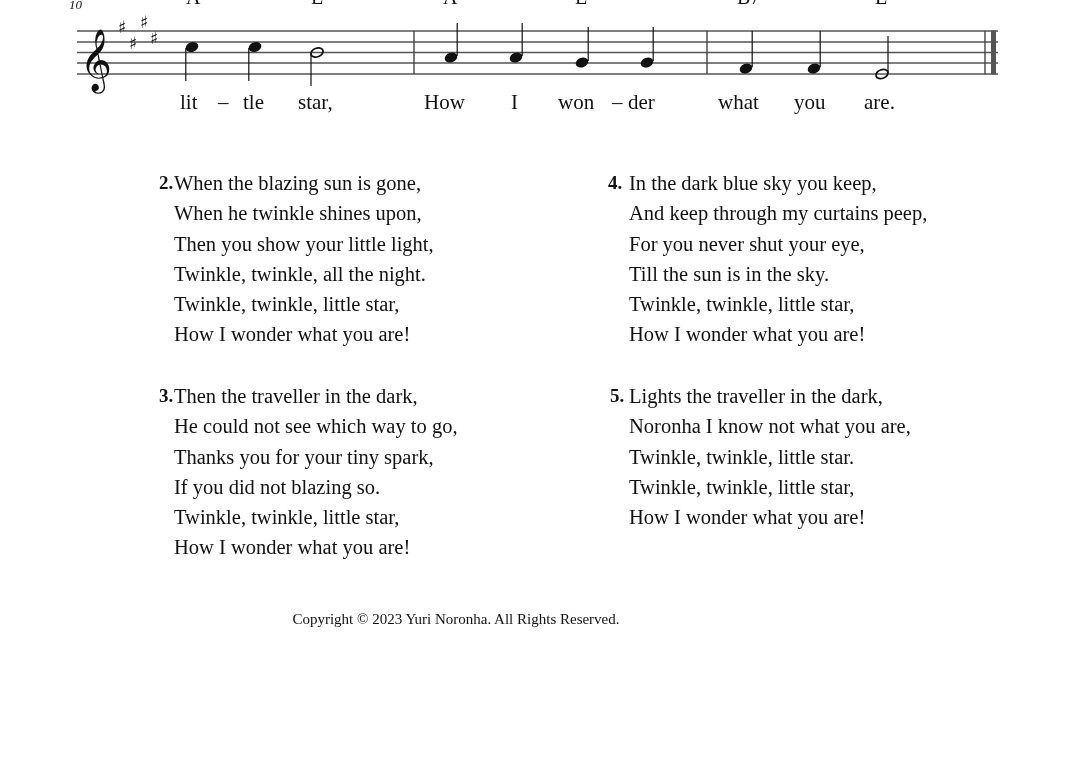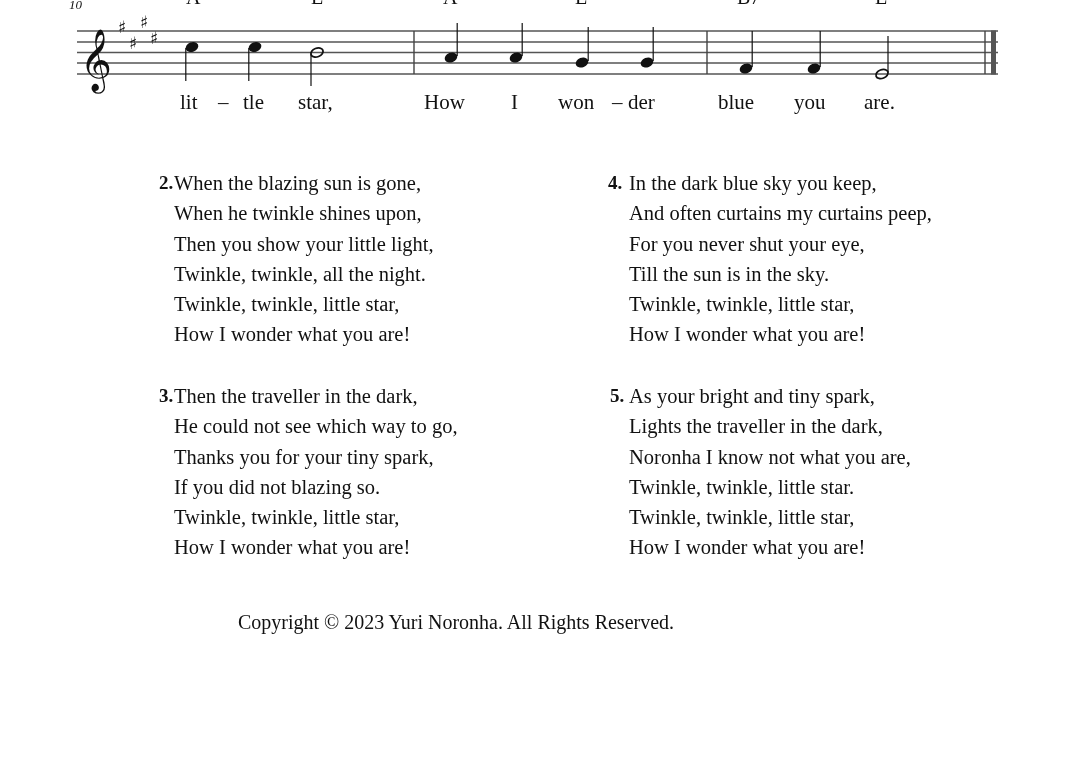--- a/index.html
+++ b/index.html
@@ -20,21 +20,21 @@
             font-family: "Liberation Serif", serif; color: #111; }
 
   
   .verse { position: absolute; font-family: "Liberation Serif", serif; font-size: 20.5px;
            line-height: 30.3px; color: #111; }
   .verse .vline { display: block; white-space: nowrap; padding-left: 15px; position: relative; }
   .verse .vnum { position: absolute; left: 0; top: 0; font-weight: bold; font-size: 19px; }
   .v-right .vline { padding-left: 21px; }
 
   .copyright { position: absolute; left: 0; width: 912px; top: 611px; text-align: center;
-               font-family: "Liberation Serif", serif; font-size: 20px; color: #111; }
+               font-family: "Liberation Serif", serif; font-size: 15px; color: #111; }
 </style>
 </head>
 <body>
 
 <div class="page">
 
   <div class="score">
     <svg width="1074" height="130" viewBox="0 0 1074 130">
 
       <g stroke="#555" stroke-width="1.3">
@@ -99,21 +99,21 @@
 
     <span class="lyric" style="left:180px">lit</span>
     <span class="hyphen" style="left:218px">–</span>
     <span class="lyric" style="left:243px">tle</span>
     <span class="lyric" style="left:298px">star,</span>
     <span class="lyric" style="left:424px">How</span>
     <span class="lyric" style="left:511px">I</span>
     <span class="lyric" style="left:558px">won</span>
     <span class="hyphen" style="left:612px">–</span>
     <span class="lyric" style="left:628px">der</span>
-    <span class="lyric" style="left:718px">blue</span>
+    <span class="lyric" style="left:718px">what</span>
     <span class="lyric" style="left:794px">you</span>
     <span class="lyric" style="left:864px">are.</span>
   </div>
 
   <div class="verse" style="left:159px; top:168px;">
     <span class="vline"><span class="vnum">2.</span><span>When the blazing sun is gone,</span></span>
     <span class="vline">When he twinkle shines upon,</span>
     <span class="vline">Then you show your little light,</span>
     <span class="vline">Twinkle, twinkle, all the night.</span>
     <span class="vline">Twinkle, twinkle, little star,</span>
@@ -124,29 +124,29 @@
     <span class="vline"><span class="vnum">3.</span><span>Then the traveller in the dark,</span></span>
     <span class="vline">He could not see which way to go,</span>
     <span class="vline">Thanks you for your tiny spark,</span>
     <span class="vline">If you did not blazing so.</span>
     <span class="vline">Twinkle, twinkle, little star,</span>
     <span class="vline">How I wonder what you are!</span>
   </div>
 
   <div class="verse v-right" style="left:608px; top:168px;">
     <span class="vline"><span class="vnum">4.</span><span>In the dark blue sky you keep,</span></span>
-    <span class="vline">And often curtains my curtains peep,</span>
+    <span class="vline">And keep through my curtains peep,</span>
     <span class="vline">For you never shut your eye,</span>
     <span class="vline">Till the sun is in the sky.</span>
     <span class="vline">Twinkle, twinkle, little star,</span>
     <span class="vline">How I wonder what you are!</span>
   </div>
 
   <div class="verse v-right" style="left:610px; top:381px;">
-    <span class="vline" style="padding-left:19px"><span class="vnum">5.</span><span>As your bright and tiny spark,</span></span>
+    <span class="vline" style="padding-left:19px"><span class="vnum">5.</span></span>
     <span class="vline" style="padding-left:19px">Lights the traveller in the dark,</span>
     <span class="vline" style="padding-left:19px">Noronha I know not what you are,</span>
     <span class="vline" style="padding-left:19px">Twinkle, twinkle, little star.</span>
     <span class="vline" style="padding-left:19px">Twinkle, twinkle, little star,</span>
     <span class="vline" style="padding-left:19px">How I wonder what you are!</span>
   </div>
 
   <div class="copyright">Copyright © 2023 Yuri Noronha. All Rights Reserved.</div>
 </div>
 

